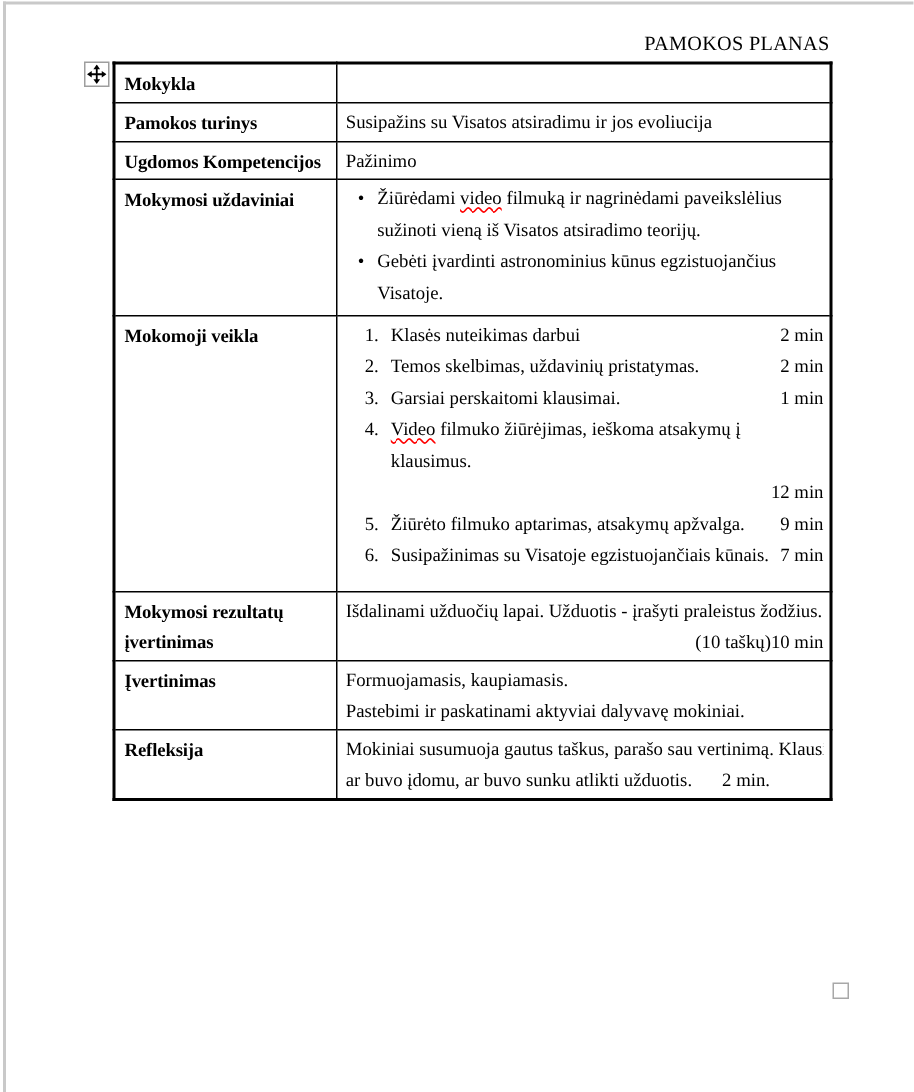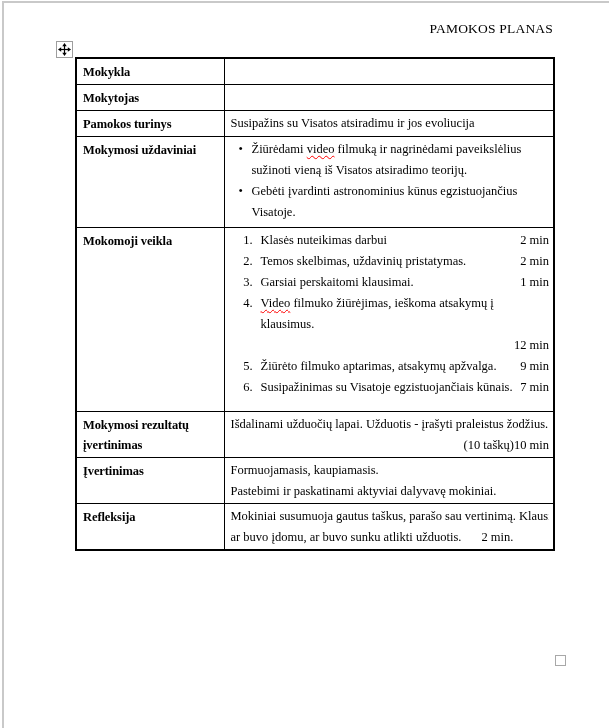--- a/index.html
+++ b/index.html
@@ -24,21 +24,21 @@
     position:absolute;left:56px;top:41px;width:17px;height:17px;
     border:1px solid #9e9e9e;background:#fff;box-sizing:border-box;
     display:flex;align-items:center;justify-content:center;cursor:move;
   }
   .resize-handle{
     position:absolute;left:555px;top:655px;width:11px;height:11px;
     border:1px solid #a8a8a8;background:#fff;box-sizing:border-box;
   }
 
   table.plan{
-    position:absolute;left:75px;top:57px;
+    position:absolute;left:75px;top:41px;
     width:478px;border-collapse:collapse;table-layout:fixed;
     border:2px solid #000;
   }
   table.plan td{
     border:1px solid #000;
     vertical-align:top;
     font-size:12.5px;
   }
   td.lbl{
     font-weight:bold;
@@ -97,26 +97,26 @@
   <colgroup>
       <col style="width:148px">
       <col style="width:330px">
     </colgroup>
   <tbody>
     <tr style="height:26px">
       <td class="lbl">Mokykla</td>
       <td class="val"></td>
     </tr>
     <tr style="height:26px">
-      <td class="lbl">Mokytojas</td>
-      <td class="val"></td>
-    </tr>
-    <tr style="height:26px">
       <td class="lbl">Pamokos turinys</td>
       <td class="val">Susipažins su Visatos atsiradimu ir jos evoliucija</td>
+    </tr>
+    <tr style="height:23px">
+      <td class="lbl">Ugdomos Kompetencijos</td>
+      <td class="val">Pažinimo</td>
     </tr>
     <tr style="height:91px">
       <td class="lbl">Mokymosi uždaviniai</td>
       <td class="val">
         <div class="bullet-item">
           <span class="bullet">•</span>
           <span class="btext"><span>Žiūrėdami </span><span class="sp">video</span><span> filmuką ir nagrinėdami paveikslėlius sužinoti vieną iš Visatos atsiradimo teorijų.</span></span>
         </div>
         <div class="bullet-item">
           <span class="bullet">•</span>

